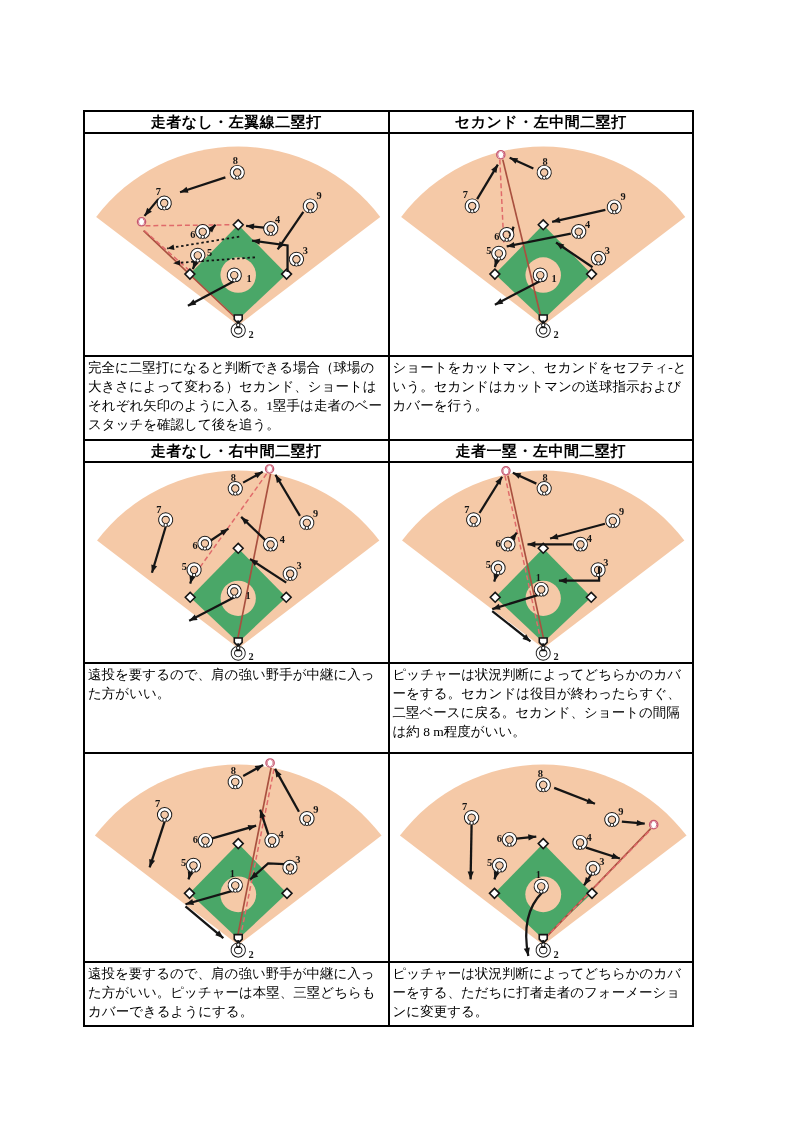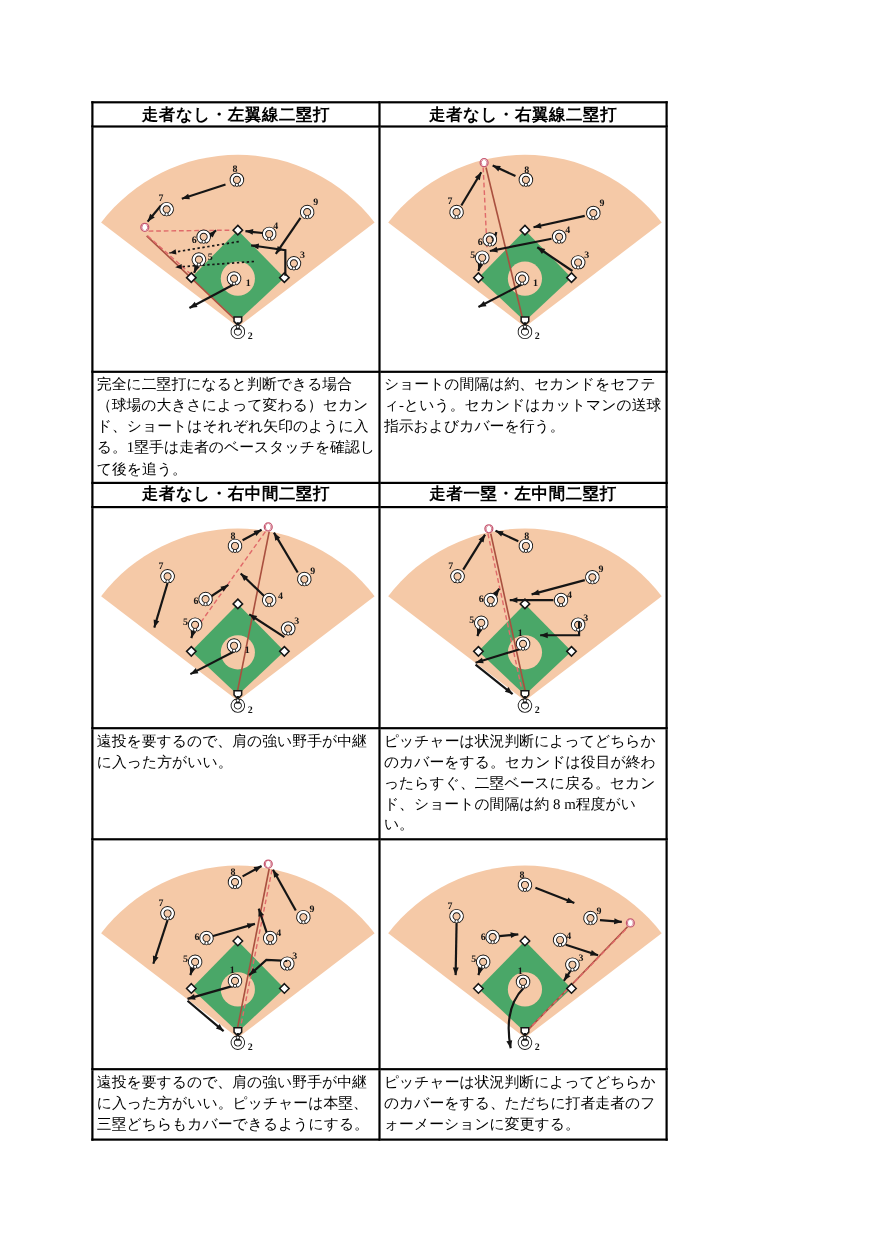--- a/index.html
+++ b/index.html
@@ -1,39 +1,39 @@
 <!DOCTYPE html>
 <html><head>
 <meta charset="utf-8">
 <style>
   html,body{margin:0;padding:0;background:#888;}
   .page{position:relative;width:794px;height:1123px;background:#ffffff;margin:0 auto;
         font-family:"Liberation Serif","DejaVu Serif",serif;color:#000;}
-  table.sheet{position:absolute;left:83px;top:92px;width:524px;border-collapse:collapse;
+  table.sheet{position:absolute;left:83px;top:110px;width:611px;border-collapse:collapse;
               table-layout:fixed;padding-left:11px;}
   table.sheet td{border:2px solid #000;padding:0;overflow:hidden;}
   td.title-cell{height:20px;text-align:center;font-weight:bold;font-size:15px;
                 letter-spacing:0.5px;vertical-align:middle;}
   td.diagram-cell{background:#fff;}
   td.diagram-cell .diag-wrap{width:100%;height:100%;display:flex;align-items:center;justify-content:center;}
   td.desc-cell{vertical-align:top;font-size:13.5px;line-height:1.42;margin-top:44px;}
   td.desc-cell div{padding:1px 3px 2px 3px;}
   .r1-diag{height:221px;} .r2-diag{height:199px;} .r3-diag{height:207px;}
   .r1-desc{height:82px;} .r2-desc{height:88px;} .r3-desc{height:62px;font-family:Liberation Serif, serif;}
   svg{display:block;}
 </style>
 </head>
 <body>
 
 <div class="page">
   <table class="sheet">
     <tbody>
         <tr>
       <td class="title-cell"><span>走者なし・左翼線二塁打</span></td>
-      <td class="title-cell"><span>走者なし・右翼線二塁打</span></td>
+      <td class="title-cell"><span>セカンド・左中間二塁打</span></td>
     </tr>
     <tr>
       <td class="diagram-cell r1-diag">
         <div class="diag-wrap">
           <svg viewBox="0 2 300 222" width="100%" height="219" preserveAspectRatio="xMidYMid meet">
                 <path d="M152,195 L8,85 A181,181 0 0 1 296,85 Z" fill="#f5c9a7"></path>
                 <polygon points="152,93 201,143 152,189 103,143" fill="#4aa768"></polygon>
                 <circle cx="152" cy="144" r="18" fill="#f5c9a7"></circle>
                 <polyline stroke="#a9503f" stroke-width="1.7" points="56,99 150,188" fill="none"></polyline>
                 <polyline stroke="#e06a6a" stroke-width="1.5" stroke-dasharray="5,3" points="58,94 146,93" fill="none"></polyline>
@@ -213,21 +213,21 @@
                 <path d="M110.5,19.2 A3.3,3.3 0 0 1 110.5,24.8" fill="none" stroke="#c6566f" stroke-width="0.9"></path>
               </svg>
         </div>
       </td>
     </tr>
     <tr>
       <td class="desc-cell r1-desc">
             <div>完全に二塁打になると判断できる場合（球場の大きさによって変わる）セカンド、ショートはそれぞれ矢印のように入る。1塁手は走者のベースタッチを確認して後を追う。</div>
           </td>
       <td class="desc-cell r1-desc">
-            <div>ショートの間隔は約、セカンドをセフティ-という。セカンドはカットマンの送球指示およびカバーを行う。</div>
+            <div>ショートをカットマン、セカンドをセフティ-という。セカンドはカットマンの送球指示およびカバーを行う。</div>
           </td>
     </tr>
 
     <tr>
       <td class="title-cell"><span>走者なし・右中間二塁打</span></td>
       <td class="title-cell"><span>走者一塁・左中間二塁打</span></td>
     </tr>
     <tr>
       <td class="diagram-cell r2-diag">
         <div class="diag-wrap">

